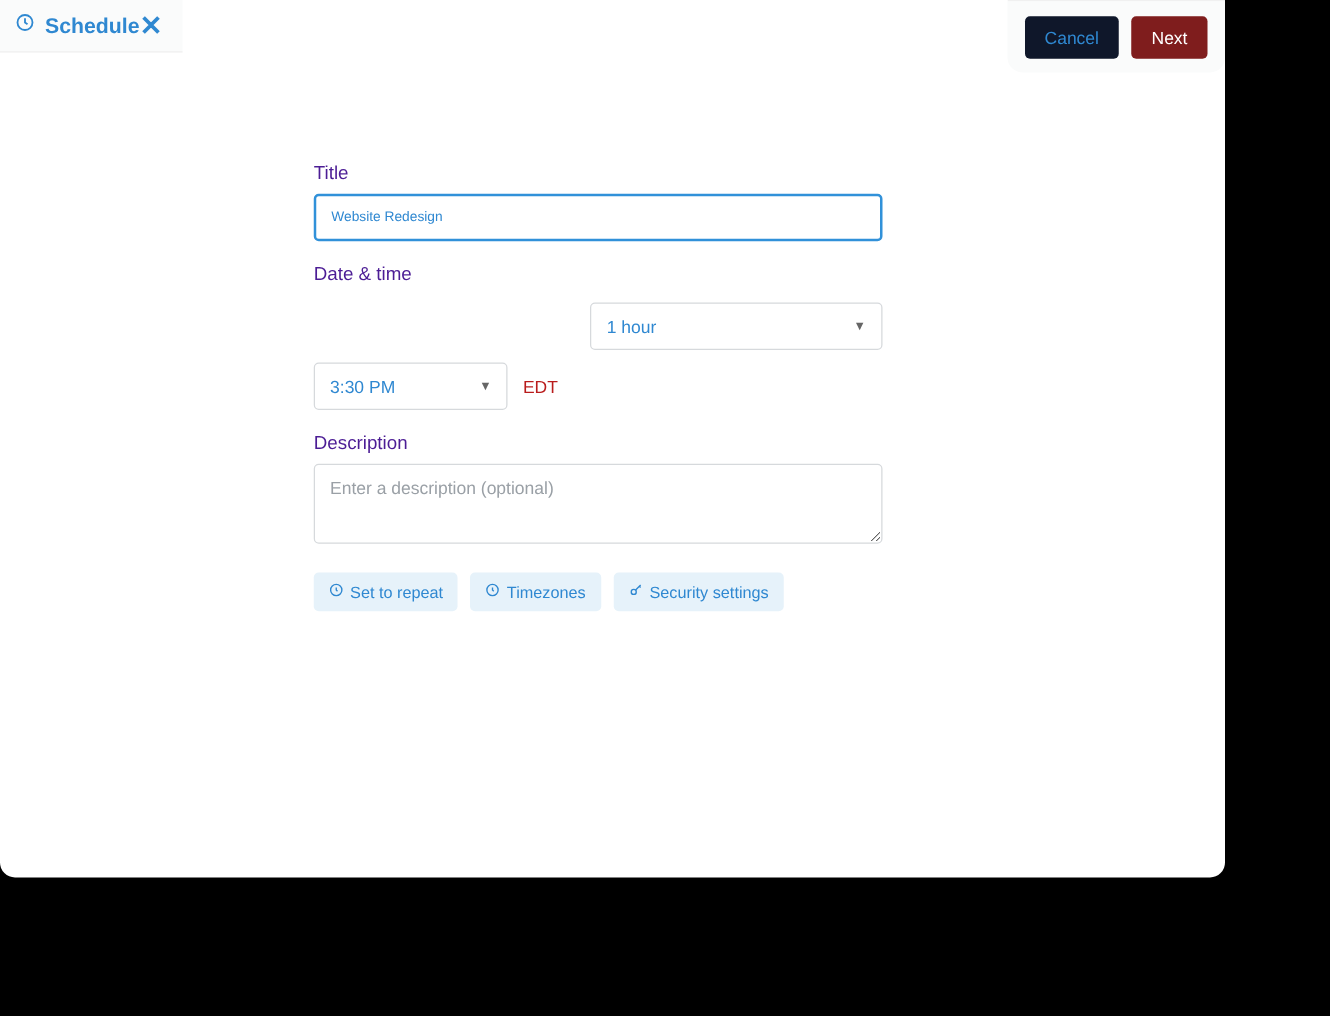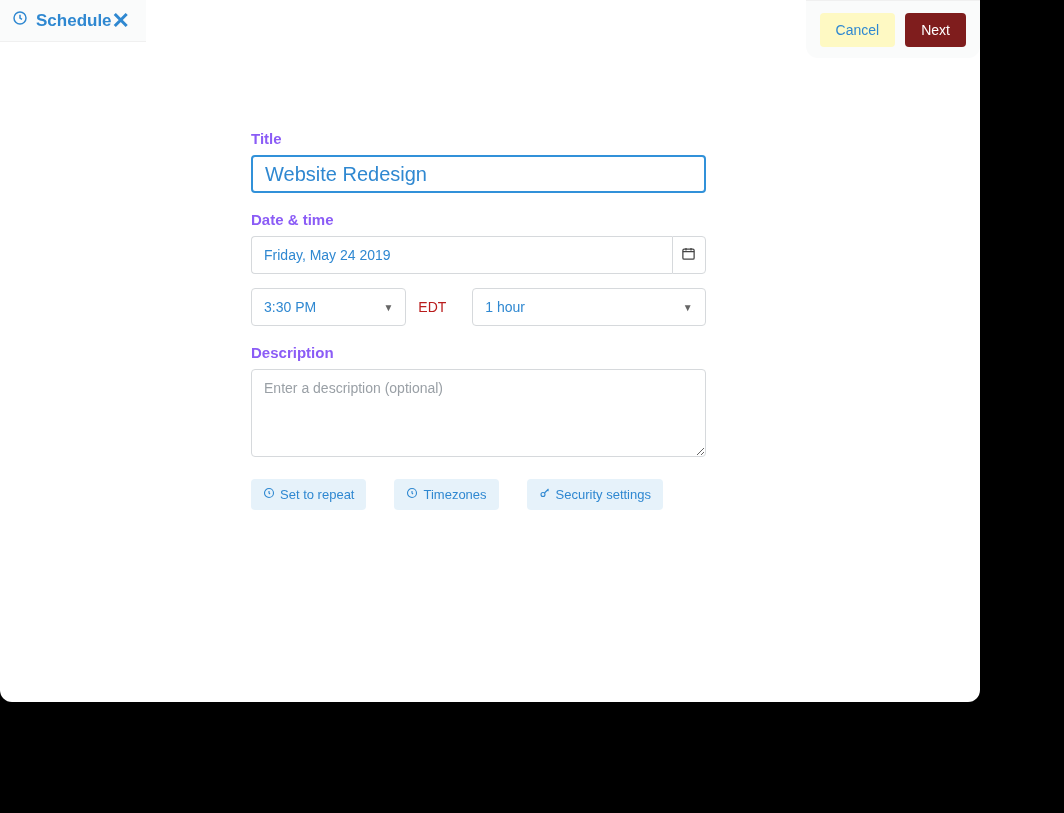--- a/index.html
+++ b/index.html
@@ -53,32 +53,32 @@
       background: none;
       border: none;
       line-height: 1;
     }
     .body {
       flex: 1;
       padding: 130px 100px 20px 105px;
     }
     .label {
       font-size: 15px;
-      font-weight: 700;
-      color: #8b5cf6;
+      font-weight: 400;
+      color: #4c1d95;
       margin-bottom: 8px;
       display: block;
     }
     .input-text {
       width: 100%;
       height: 38px;
       border: 1px solid #d6d9dc;
       border-radius: 4px;
       padding: 0 12px;
-      font-size: 20px;
+      font-size: 11px;
       color: #2f88d1;
       outline: none;
       font-family: inherit;
     }
     .input-text.focused {
       border: 2px solid #3191d9;
     }
     .field {
       margin-bottom: 18px;
     }
@@ -113,20 +113,21 @@
     }
     .time-row {
       display: flex;
       gap: 14px;
       margin-top: 14px;
     }
     .time-left {
       flex: 1;
       display: flex;
       align-items: center;
+      margin-top: 48px;
     }
     .time-select {
       flex: 1;
       height: 38px;
       border: 1px solid #d6d9dc;
       border-radius: 4px;
       padding: 0 12px;
       font-size: 14px;
       color: #2f88d1;
       background: #fff;
@@ -153,36 +154,36 @@
       align-items: center;
       justify-content: space-between;
       cursor: pointer;
     }
     .caret {
       color: #666;
       font-size: 10px;
     }
     .textarea {
       width: 100%;
-      height: 88px;
+      height: 64px;
       border: 1px solid #d6d9dc;
       border-radius: 4px;
       padding: 10px 12px;
       font-size: 14px;
       color: #333;
       font-family: inherit;
       resize: both;
       outline: none;
     }
     .textarea::placeholder {
       color: #9aa0a6;
     }
     .pill-row {
       display: flex;
-      gap: 28px;
+      gap: 10px;
       margin-top: 16px;
     }
     .pill {
       background: #e6f2fa;
       color: #2f88d1;
       border: none;
       border-radius: 4px;
       padding: 8px 12px;
       font-size: 13px;
       display: flex;
@@ -200,21 +201,21 @@
       background: #fafbfb;
       border-top: 1px solid #f0f0f0;
       display: flex;
       align-items: center;
       justify-content: flex-end;
       padding: 0 14px;
       gap: 10px;
       border-radius: 0 0 12px 12px;
     }
     .btn-cancel {
-      background: #fef9c3;
+      background: #0f172a;
       color: #2f88d1;
       border: none;
       border-radius: 4px;
       padding: 9px 16px;
       font-size: 14px;
       cursor: pointer;
       font-family: inherit;
     }
     .btn-next {
       background: #7f1d1d;
@@ -250,31 +251,20 @@
 
   <div class="body">
 
     <div class="field">
       <label class="label">Title</label>
       <input type="text" class="input-text focused" value="Website Redesign" style="">
     </div>
 
     <div class="field">
       <label class="label">Date &amp; time</label>
-      <div class="date-row">
-        <input type="text" class="date-input" value="Friday, May 24 2019" style="">
-        <button class="date-picker-btn">
-          <span>
-            <svg width="15" height="15" viewBox="0 0 24 24" fill="none" stroke="#444" stroke-width="2">
-              <rect x="3" y="5" width="18" height="16" rx="2"></rect>
-              <path d="M3 9h18M8 3v4M16 3v4"></path>
-            </svg>
-          </span>
-        </button>
-      </div>
 
       <div class="time-row">
         <div class="time-left">
           <div class="time-select">
             <span>3:30 PM</span>
             <span class="caret">▼</span>
           </div>
           <span class="tz-label">EDT</span>
         </div>
         <div class="duration-select">

